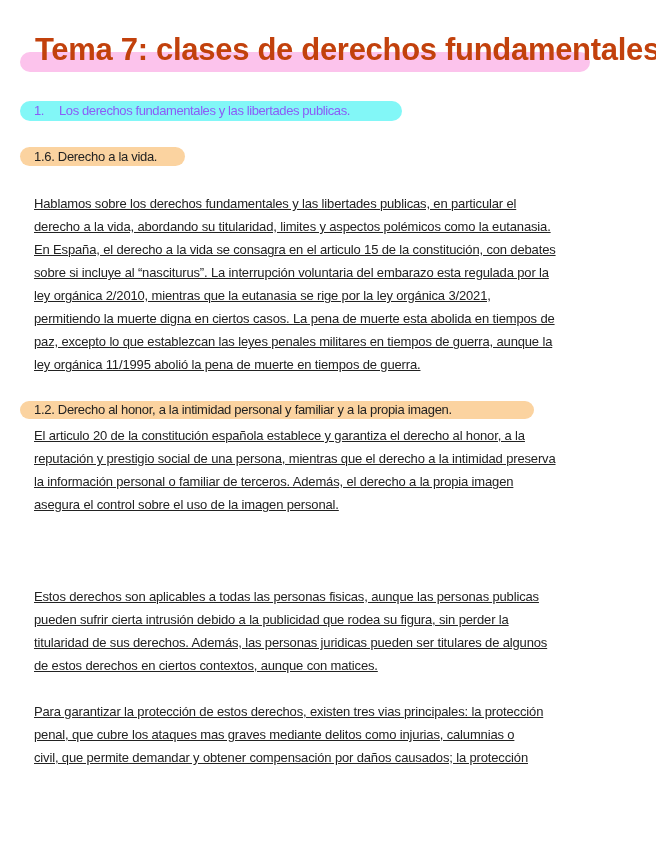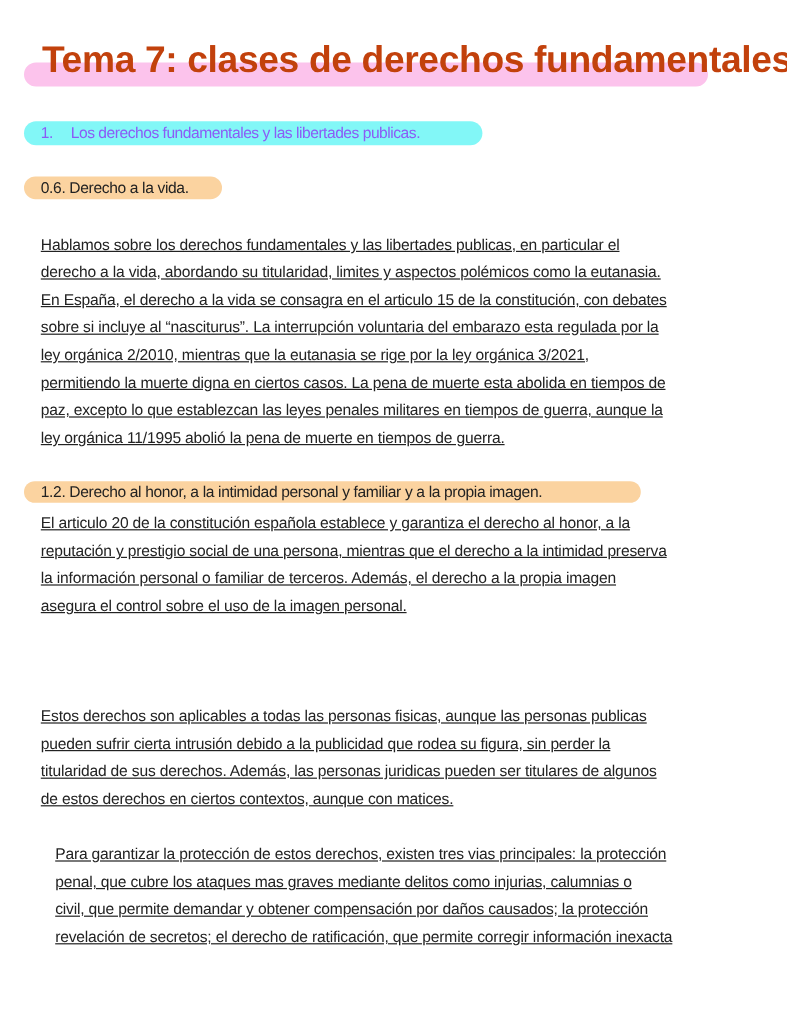--- a/index.html
+++ b/index.html
@@ -21,21 +21,21 @@
 <div class="hl" style="left:20px; top:101px; width:382px; height:20px; background:#82f7f7;"></div>
 <div class="hl" style="left:20px; top:147px; width:165px; height:19px; background:#fbd3a0;"></div>
 <div class="hl" style="left:20px; top:401px; width:514px; height:18px; background:#fbd3a0;"></div>
 
 <div class="title">Tema 7: clases de derechos fundamentales.</div>
 
 <div class="h1">
   <span class="num">1.</span><span>Los derechos fundamentales y las libertades publicas.</span>
 </div>
 
-<div class="h2" style="top:149px;">0.6. Derecho a la vida.</div>
+<div class="h2" style="top:149px;">1.6. Derecho a la vida.</div>
 
 <div class="para" style="top:192px;">
   <div class="line">Hablamos sobre los derechos fundamentales y las libertades publicas, en particular el</div>
   <div class="line">derecho a la vida, abordando su titularidad, limites y aspectos polémicos como la eutanasia.</div>
   <div class="line">En España, el derecho a la vida se consagra en el articulo 15 de la constitución, con debates</div>
   <div class="line">sobre si incluye al “nasciturus”. La interrupción voluntaria del embarazo esta regulada por la</div>
   <div class="line">ley orgánica 2/2010, mientras que la eutanasia se rige por la ley orgánica 3/2021,</div>
   <div class="line">permitiendo la muerte digna en ciertos casos. La pena de muerte esta abolida en tiempos de</div>
   <div class="line">paz, excepto lo que establezcan las leyes penales militares en tiempos de guerra, aunque la</div>
   <div class="line">ley orgánica 11/1995 abolió la pena de muerte en tiempos de guerra.</div>
@@ -50,18 +50,17 @@
   <div class="line">asegura el control sobre el uso de la imagen personal.</div>
 </div>
 
 <div class="para" style="top:585px;">
   <div class="line">Estos derechos son aplicables a todas las personas fisicas, aunque las personas publicas</div>
   <div class="line">pueden sufrir cierta intrusión debido a la publicidad que rodea su figura, sin perder la</div>
   <div class="line">titularidad de sus derechos. Además, las personas juridicas pueden ser titulares de algunos</div>
   <div class="line">de estos derechos en ciertos contextos, aunque con matices.</div>
 </div>
 
-<div class="para" style="top:700px;margin-left:12px;">
+<div class="para" style="top:700px;">
   <div class="line">Para garantizar la protección de estos derechos, existen tres vias principales: la protección</div>
   <div class="line">penal, que cubre los ataques mas graves mediante delitos como injurias, calumnias o</div>
   <div class="line">civil, que permite demandar y obtener compensación por daños causados; la protección</div>
-  <div class="line">revelación de secretos; el derecho de ratificación, que permite corregir información inexacta</div>
 </div>
 
 </body></html>

